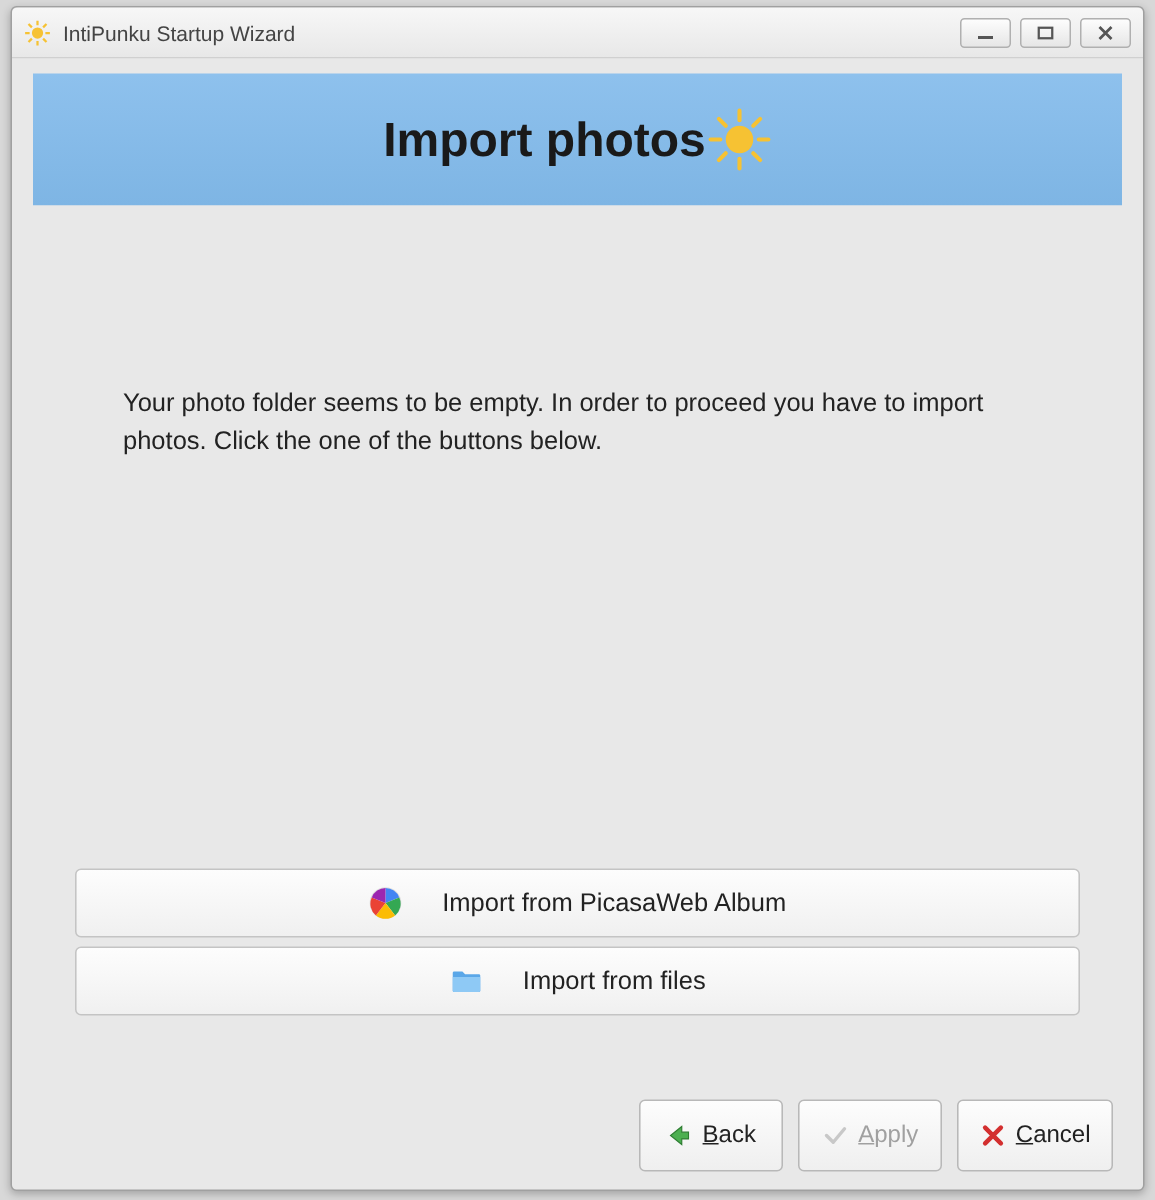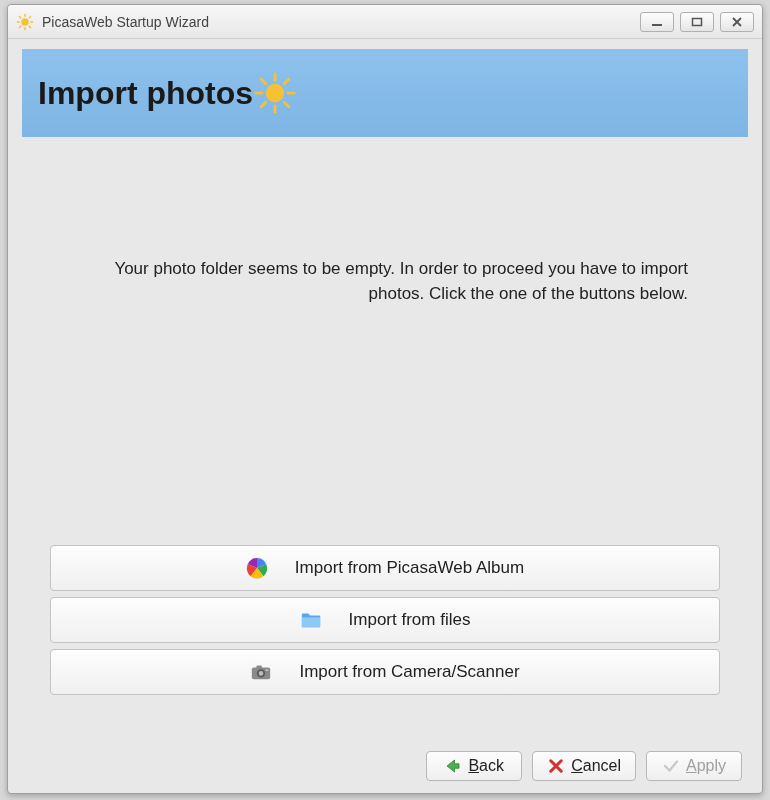--- a/index.html
+++ b/index.html
@@ -57,45 +57,44 @@
       display: flex;
       align-items: center;
       justify-content: center;
       cursor: pointer;
       font-size: 11px;
       color: #555;
     }
     .header-band {
       background: #8ec1ed;
       background: linear-gradient(#8ec1ed, #7eb5e4);
-      padding: 22px 16px;
-      display: flex;
-      align-items: center;
-      justify-content: flex-start;
+      padding: 22px 44px;
+      display: flex;
+      align-items: center;
+      justify-content: center;
       margin: 10px 14px 0 14px;
     }
     .header-title {
       font-size: 32px;
       font-weight: bold;
       color: #1a1a1a;
     }
     .content-area {
       flex: 1;
       margin: 0 14px 14px 14px;
       background: #e8e8e8;
       padding: 0 20px 20px 20px;
       display: flex;
       flex-direction: column;
     }
     .message-block {
       padding: 120px 40px 20px 40px;
       font-size: 17px;
       color: #222;
       line-height: 1.45;
-      text-align: right;
     }
     .message-block p {
       margin-bottom: 20px;
     }
     .import-buttons {
       margin-top: auto;
       display: flex;
       flex-direction: column;
       gap: 6px;
       padding: 0 8px 10px 8px;
@@ -113,21 +112,21 @@
       font-size: 17px;
       color: #222;
     }
     .footer {
       display: flex;
       justify-content: flex-end;
       gap: 10px;
       padding: 12px 20px;
     }
     .footer-btn {
-      height: 30px;
+      height: 48px;
       min-width: 96px;
       padding: 0 14px;
       border: 1px solid #b8b8b8;
       border-radius: 4px;
       background: linear-gradient(#fdfdfd, #efefef);
       display: flex;
       align-items: center;
       justify-content: center;
       gap: 6px;
       cursor: pointer;
@@ -163,21 +162,21 @@
           <line x1="12" y1="19" x2="12" y2="23"></line>
           <line x1="1" y1="12" x2="5" y2="12"></line>
           <line x1="19" y1="12" x2="23" y2="12"></line>
           <line x1="4" y1="4" x2="7" y2="7"></line>
           <line x1="17" y1="17" x2="20" y2="20"></line>
           <line x1="4" y1="20" x2="7" y2="17"></line>
           <line x1="17" y1="7" x2="20" y2="4"></line>
         </g>
       </svg>
     </span>
-    <span class="titlebar-title">PicasaWeb Startup Wizard</span>
+    <span class="titlebar-title">IntiPunku Startup Wizard</span>
     <div class="window-controls">
       <div class="win-btn">
         <svg width="12" height="10" viewBox="0 0 12 10">
             <rect x="1" y="7" width="10" height="2" fill="#555"></rect>
           </svg>
       </div>
       <div class="win-btn">
         <svg width="12" height="10" viewBox="0 0 12 10">
             <rect x="1.5" y="1.5" width="9" height="7" fill="none" stroke="#555" stroke-width="1.5"></rect>
           </svg>
@@ -233,56 +232,44 @@
       <button class="import-btn">
         <span class="icon-inline">
           <svg width="22" height="22" viewBox="0 0 24 24">
             <path d="M2 6 L2 19 Q2 20 3 20 L21 20 Q22 20 22 19 L22 8 Q22 7 21 7 L11 7 L9 5 L3 5 Q2 5 2 6 Z" fill="#5aa7e8"></path>
             <path d="M2 9 L22 9 L22 19 Q22 20 21 20 L3 20 Q2 20 2 19 Z" fill="#8ec9f5"></path>
           </svg>
         </span>
         <span>Import from files</span>
       </button>
 
-      <button class="import-btn">
-        <span class="icon-inline">
-          <svg width="22" height="22" viewBox="0 0 24 24">
-            <rect x="2" y="7" width="20" height="13" rx="2" fill="#8a8a8a"></rect>
-            <rect x="7" y="5" width="6" height="3" rx="1" fill="#8a8a8a"></rect>
-            <circle cx="12" cy="13.5" r="4.5" fill="#5a5a5a"></circle>
-            <circle cx="12" cy="13.5" r="2.5" fill="#bdbdbd"></circle>
-            <rect x="17" y="9" width="3" height="2" rx="0.5" fill="#bdbdbd"></rect>
-          </svg>
-        </span>
-        <span>Import from Camera/Scanner</span>
-      </button>
 
     </div>
   </div>
 
   <div class="footer">
     <button class="footer-btn">
       <span class="icon-inline">
         <svg width="18" height="18" viewBox="0 0 24 24">
           <path d="M14 4 L4 12 L14 20 L14 15 L20 15 L20 9 L14 9 Z" fill="#4caf50" stroke="#2e7d32" stroke-width="1"></path>
         </svg>
       </span>
       <span><span class="u">B</span><span>ack</span></span>
     </button>
+    <button class="footer-btn disabled">
+      <span class="icon-inline">
+        <svg width="18" height="18" viewBox="0 0 24 24">
+          <path d="M4 12 L10 18 L20 6" fill="none" stroke="#c8c8c8" stroke-width="3" stroke-linecap="round" stroke-linejoin="round"></path>
+        </svg>
+      </span>
+      <span><span class="u">A</span><span>pply</span></span>
+    </button>
     <button class="footer-btn">
       <span class="icon-inline">
         <svg width="18" height="18" viewBox="0 0 24 24">
           <path d="M5 5 L19 19 M19 5 L5 19" stroke="#d32f2f" stroke-width="4" stroke-linecap="round"></path>
         </svg>
       </span>
       <span><span class="u">C</span><span>ancel</span></span>
     </button>
-    <button class="footer-btn disabled">
-      <span class="icon-inline">
-        <svg width="18" height="18" viewBox="0 0 24 24">
-          <path d="M4 12 L10 18 L20 6" fill="none" stroke="#c8c8c8" stroke-width="3" stroke-linecap="round" stroke-linejoin="round"></path>
-        </svg>
-      </span>
-      <span><span class="u">A</span><span>pply</span></span>
-    </button>
   </div>
 
 </div>
 
 </body></html>

